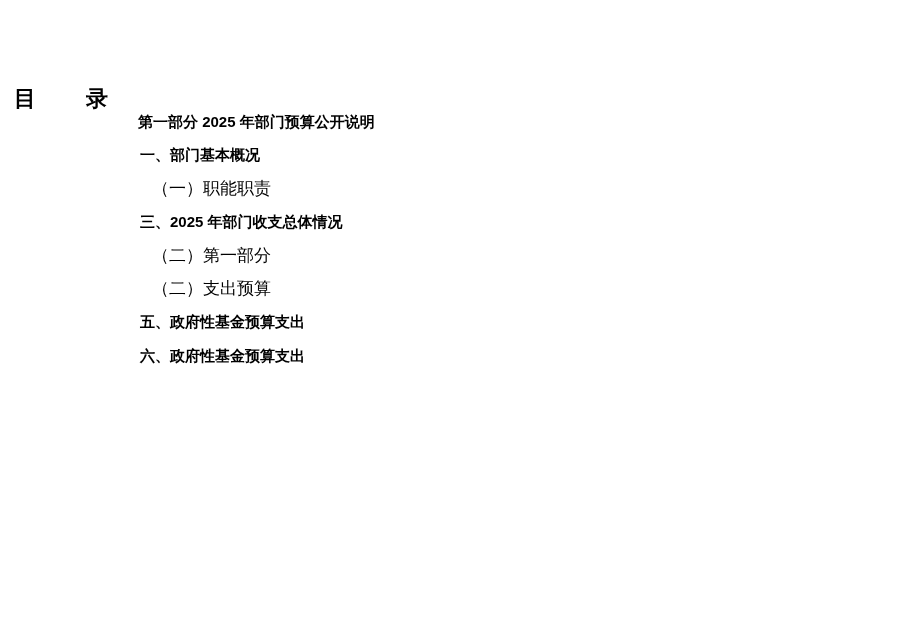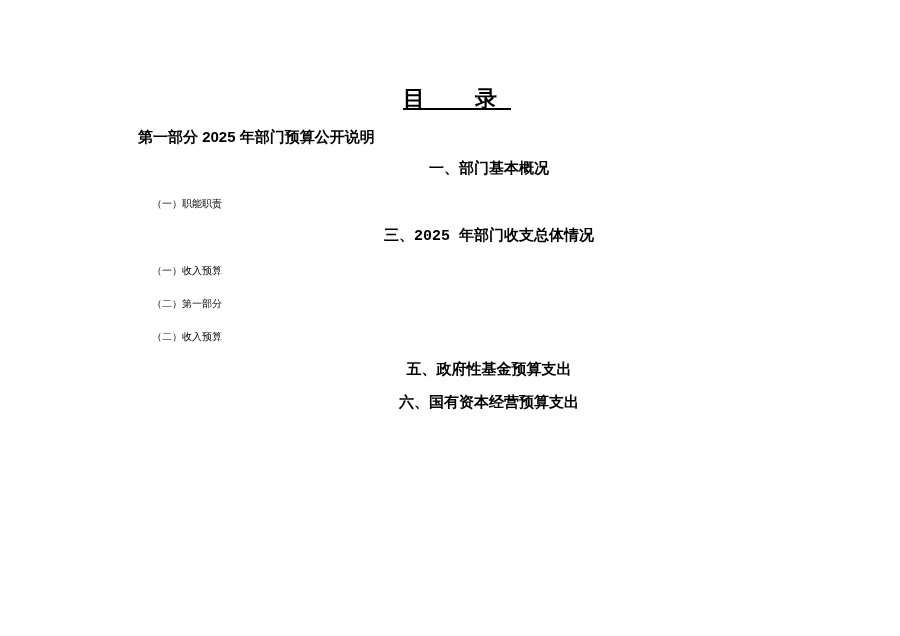--- a/index.html
+++ b/index.html
@@ -19,66 +19,63 @@
     width: 900px;
     height: 636px;
     position: relative;
     background: #ffffff;
   }
   .toc-title {
     position: absolute;
     top: 84px;
     left: 0;
     width: 900px;
-    text-align: center;
+    text-align: left;
     font-size: 22px;
     font-weight: bold;
     letter-spacing: 14px;
     text-indent: 14px;
     font-family: "Liberation Sans", "DejaVu Sans", sans-serif;
-    text-decoration: underline;
   }
   .toc-body {
     position: absolute;
-    top: 120px;
+    top: 105px;
     left: 138px;
     width: 700px;
   }
   .entry {
     font-size: 15px;
     line-height: 33.4px;
     white-space: nowrap;
   }
   .entry.level-part {
     font-weight: bold;
     font-family: "Liberation Sans", "DejaVu Sans", sans-serif;
     padding-left: 0;
   }
   .entry.level-1 {
     font-weight: bold;
-    font-family: Liberation Mono, monospace;
+    font-family: Liberation Sans, sans-serif;
     padding-left: 2px;
-    text-align: center;
   }
   .entry.level-2 {
     font-weight: normal;
     font-family: "Liberation Serif", "DejaVu Serif", serif;
     padding-left: 14px;
-    font-size: 10px;
+    font-size: 17px;
   }
 </style>
 </head>
 <body>
 
 <div class="page">
   <div class="toc-title">目　录</div>
   <div class="toc-body">
       <div class="entry level-part">第一部分  2025 年部门预算公开说明</div>
       <div class="entry level-1">一、部门基本概况</div>
       <div class="entry level-2">（一）职能职责</div>
       <div class="entry level-1">三、2025 年部门收支总体情况</div>
-      <div class="entry level-2">（一）收入预算</div>
       <div class="entry level-2">（二）第一部分</div>
-      <div class="entry level-2">（二）收入预算</div>
+      <div class="entry level-2">（二）支出预算</div>
       <div class="entry level-1">五、政府性基金预算支出</div>
-      <div class="entry level-1">六、国有资本经营预算支出</div>
+      <div class="entry level-1">六、政府性基金预算支出</div>
     </div>
 </div>
 
 </body></html>

